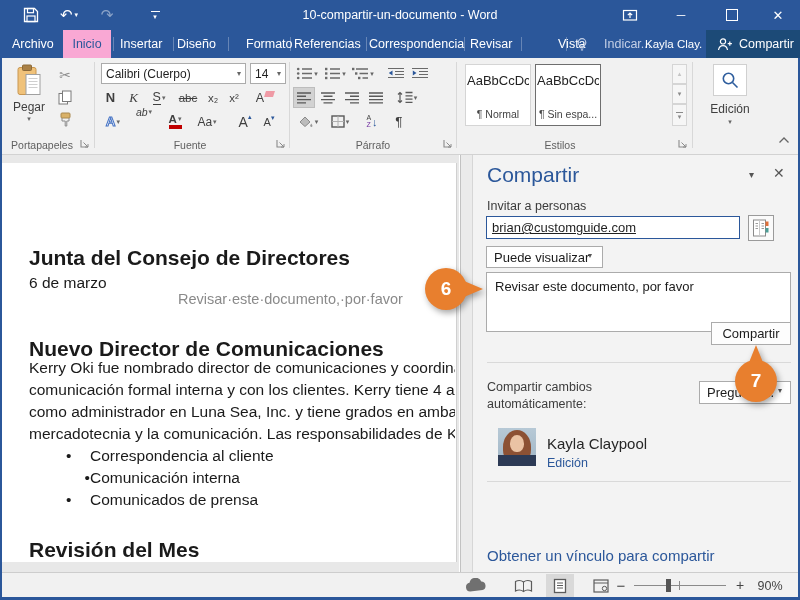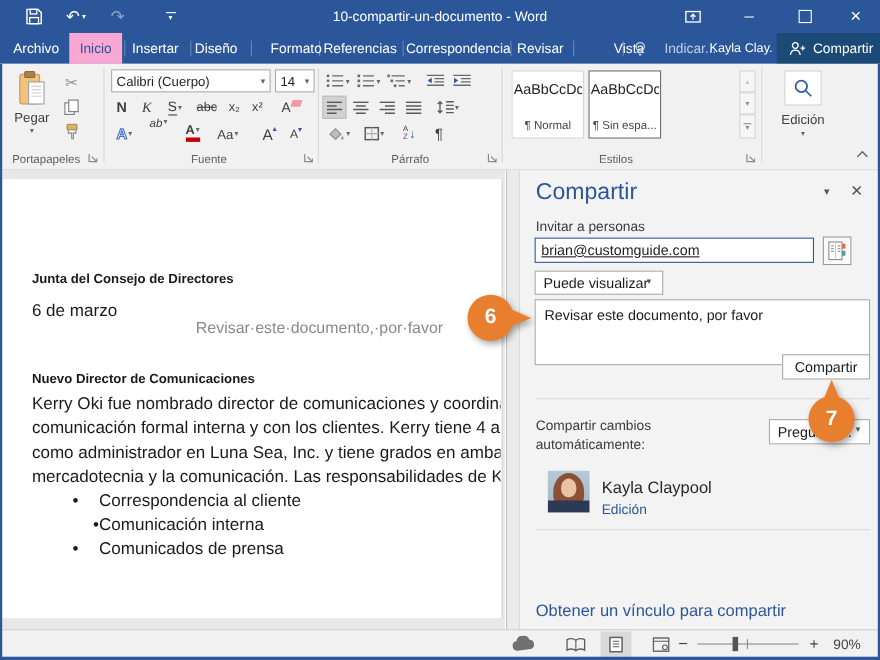--- a/index.html
+++ b/index.html
@@ -37,21 +37,21 @@
   .stylecard{position:absolute;top:6px;width:66px;height:62px;background:#fff;border:1px solid #d5d5d5;box-sizing:border-box;
              display:flex;flex-direction:column;align-items:center;justify-content:space-between;padding:8px 2px 5px;}
   .stylecard .prev{font-size:13px;color:#222;white-space:nowrap;overflow:hidden;max-width:62px;}
   .stylecard .nm{font-size:10.5px;color:#444;white-space:nowrap;overflow:hidden;max-width:62px;}
   .scrollcell{position:absolute;left:0;width:15px;height:20px;background:#f6f6f6;border:1px solid #d5d5d5;box-sizing:border-box;
               display:flex;align-items:center;justify-content:center;font-size:7px;color:#8a8a8a;}
 
   
   #docarea{position:absolute;left:2px;top:155px;width:457px;height:417px;background:#e8e8e8;}
   #page{position:absolute;left:0;top:8px;width:455px;height:399px;background:#fff;border-right:1px solid #d0d0d0;box-sizing:border-box;}
-  .dochead{position:absolute;left:27px;font-size:12px;font-weight:bold;color:#1a1a1a;white-space:nowrap;}
+  .dochead{position:absolute;left:27px;font-size:21px;font-weight:bold;color:#1a1a1a;white-space:nowrap;}
   .docline{position:absolute;left:27px;width:426px;font-size:15.5px;color:#1a1a1a;white-space:nowrap;overflow:hidden;}
   .bul{position:absolute;left:64px;font-size:15.5px;color:#1a1a1a;white-space:nowrap;}
   .bul .dot{display:inline-block;width:24px;}
 
   
   #pane{position:absolute;left:473px;top:155px;width:325px;height:417px;background:#f3f3f3;}
   #pane-strip{position:absolute;left:460px;top:155px;width:13px;height:417px;background:#ebebeb;
               border-left:1px solid #c2c2c2;border-right:1px solid #d6d6d6;box-sizing:border-box;}
   .pnbox{position:absolute;background:#fff;border:1px solid #ababab;box-sizing:border-box;font-size:13px;color:#1c1c1c;}
   .pndiv{position:absolute;left:14px;width:304px;height:1px;background:#d9d9d9;}
@@ -455,20 +455,21 @@
       <div class="docline" style="top:111px;">6 de marzo</div>
       <div class="abs" style="left:176px;top:128px;font-size:14.5px;color:#8a8a8a;white-space:nowrap;">Revisar·este·documento,·por·favor</div>
       <div class="dochead" style="top:174px;">Nuevo Director de Comunicaciones</div>
       <div class="docline" style="top:196px;">Kerry Oki fue nombrado director de comunicaciones y coordinará</div>
       <div class="docline" style="top:218px;">comunicación formal interna y con los clientes. Kerry tiene 4 años</div>
       <div class="docline" style="top:240px;">como administrador en Luna Sea, Inc. y tiene grados en ambas cie</div>
       <div class="docline" style="top:262px;">mercadotecnia y la comunicación. Las responsabilidades de Kerry</div>
       <div class="bul" style="top:284px;"><span class="dot">•</span><span>Correspondencia al cliente</span></div>
       <div class="bul" style="top:306px;text-align:right;"><span class="dot">•</span><span>Comunicación interna</span></div>
       <div class="bul" style="top:328px;"><span class="dot">•</span><span>Comunicados de prensa</span></div>
+      <div class="dochead" style="top:375px;">Revisión del Mes</div>
     </div>
   </div>
 
   <div id="pane-strip"></div>
   <div id="pane">
     <div class="abs" style="left:14px;top:8px;font-size:21px;color:#2b579a;">Compartir</div>
     <div class="abs" style="left:276px;top:14px;font-size:10px;color:#555;"><span>▾</span></div>
     <div class="abs" style="left:300px;top:10px;font-size:14px;color:#555;"><span>✕</span></div>
 
     <div class="abs" style="left:14px;top:44px;font-size:12.5px;color:#3b3b3b;">Invitar a personas</div>

